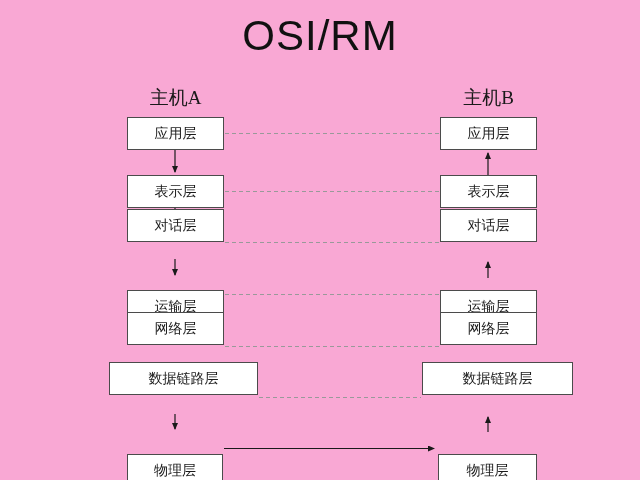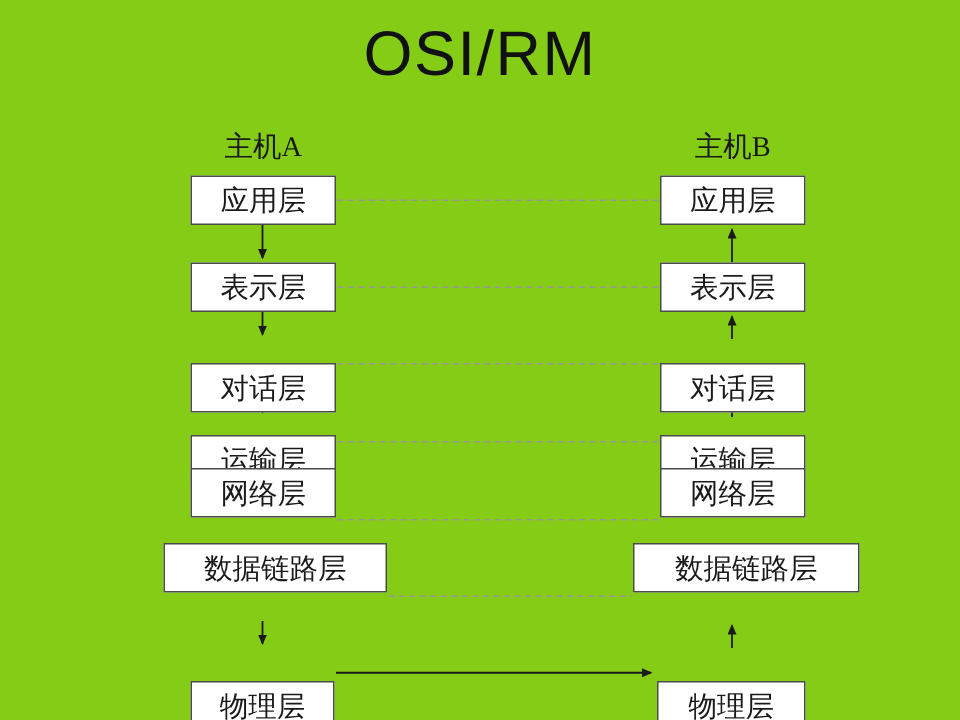--- a/index.html
+++ b/index.html
@@ -1,19 +1,19 @@
 <!DOCTYPE html>
 <html><head>
 <meta charset="utf-8">
 <style>
   html,body{margin:0;padding:0;background:#ffffff;}
   .canvas{
     position:relative;
     width:640px;height:480px;
-    background:#84cc16;
+    background:#f9a8d4;
     overflow:hidden;
     font-family:"Liberation Serif","DejaVu Serif",serif;
   }
   .title{
     position:absolute;top:12px;left:0;width:640px;
     text-align:center;
     font-family:"Liberation Sans","DejaVu Sans",sans-serif;
     font-size:42px;line-height:48px;
     color:#111111;letter-spacing:1px;
   }
@@ -21,25 +21,25 @@
     position:absolute;top:85px;width:97px;
     text-align:center;font-size:19px;color:#1a1a1a;
   }
   .host-label.a{left:127px;}
   .host-label.b{left:440px;}
   .box{
     position:absolute;height:33px;
     border:1px solid #4b4b4b;background:#ffffff;
     box-sizing:border-box;
     display:flex;align-items:center;justify-content:center;
-    font-size:19px;color:#1a1a1a;
+    font-size:14px;color:#1a1a1a;
     z-index:2;
   }
   
-  .r0{top:117px}.r1{top:175px}.r2{top:242px}.r3{top:290px}
+  .r0{top:117px}.r1{top:175px}.r2{top:209px}.r3{top:290px}
   .r4{top:312px}.r5{top:362px}.r6{top:454px}
   
   .la{left:127px;width:97px;}
   .la.wide{left:109px;width:149px;}
   .la.phys{left:127px;width:96px;}
   
   .lb{left:440px;width:97px;}
   .lb.wide{left:422px;width:151px;}
   .lb.phys{left:438px;width:99px;}
   svg.links{

